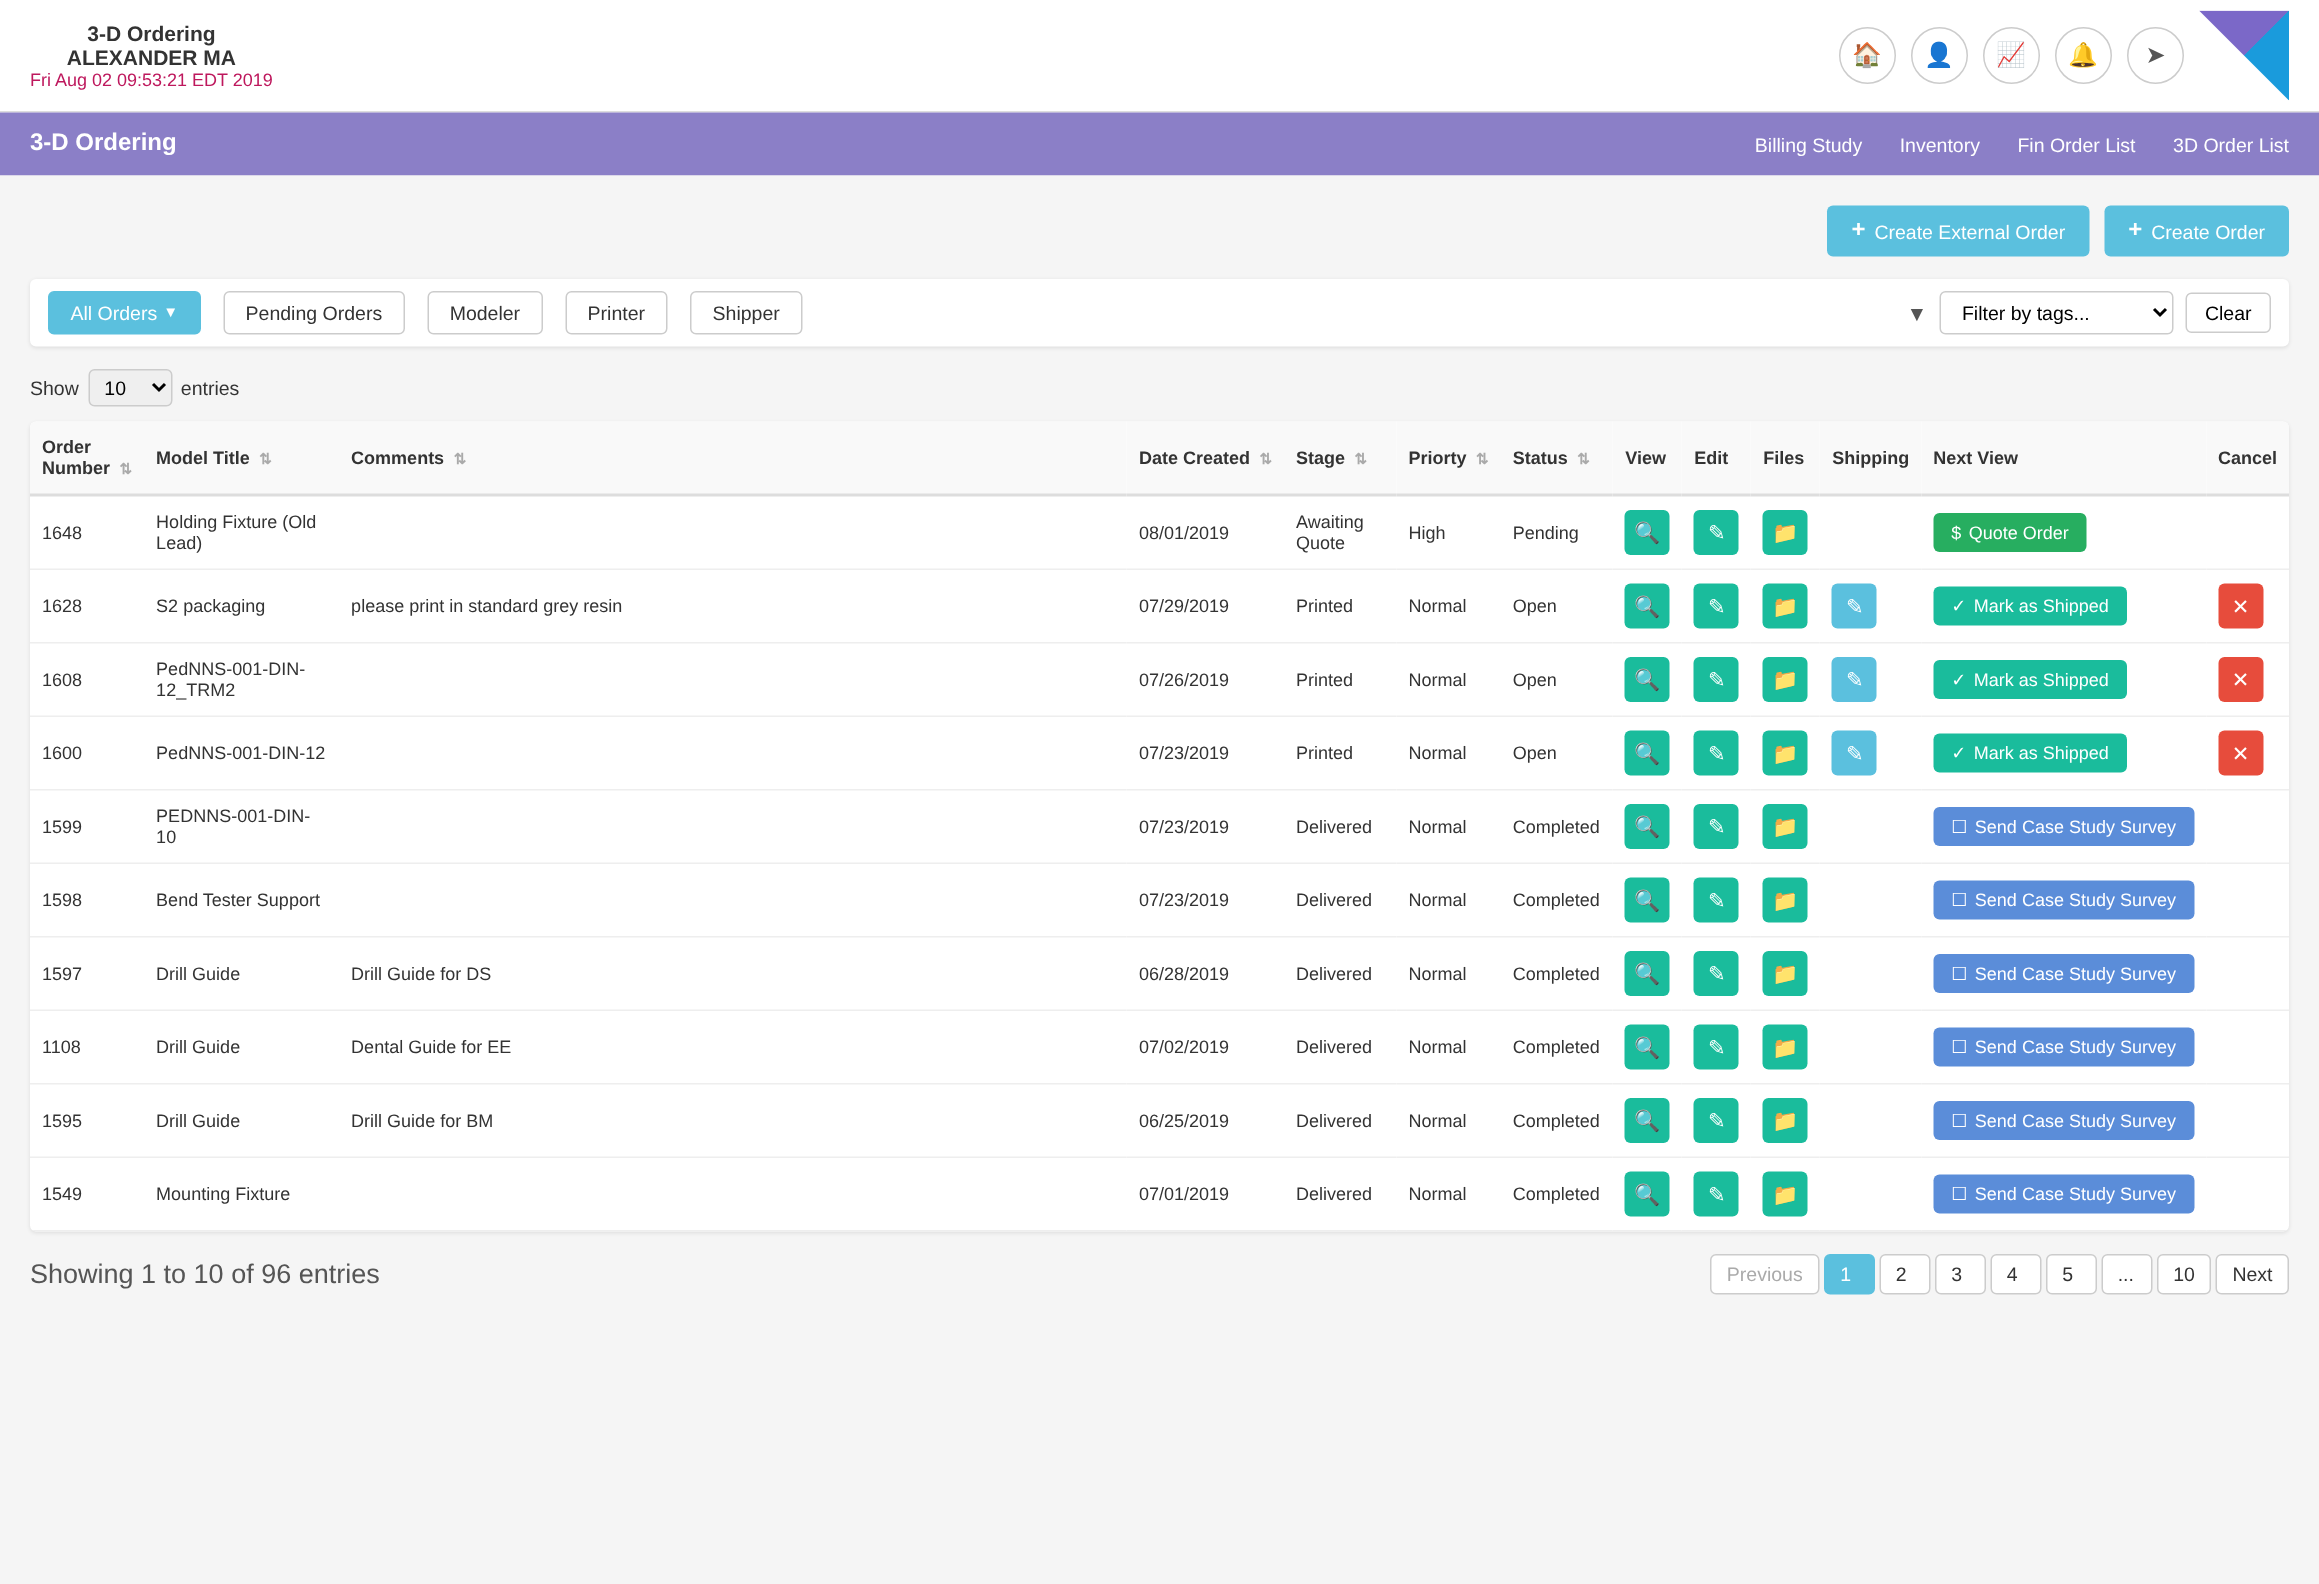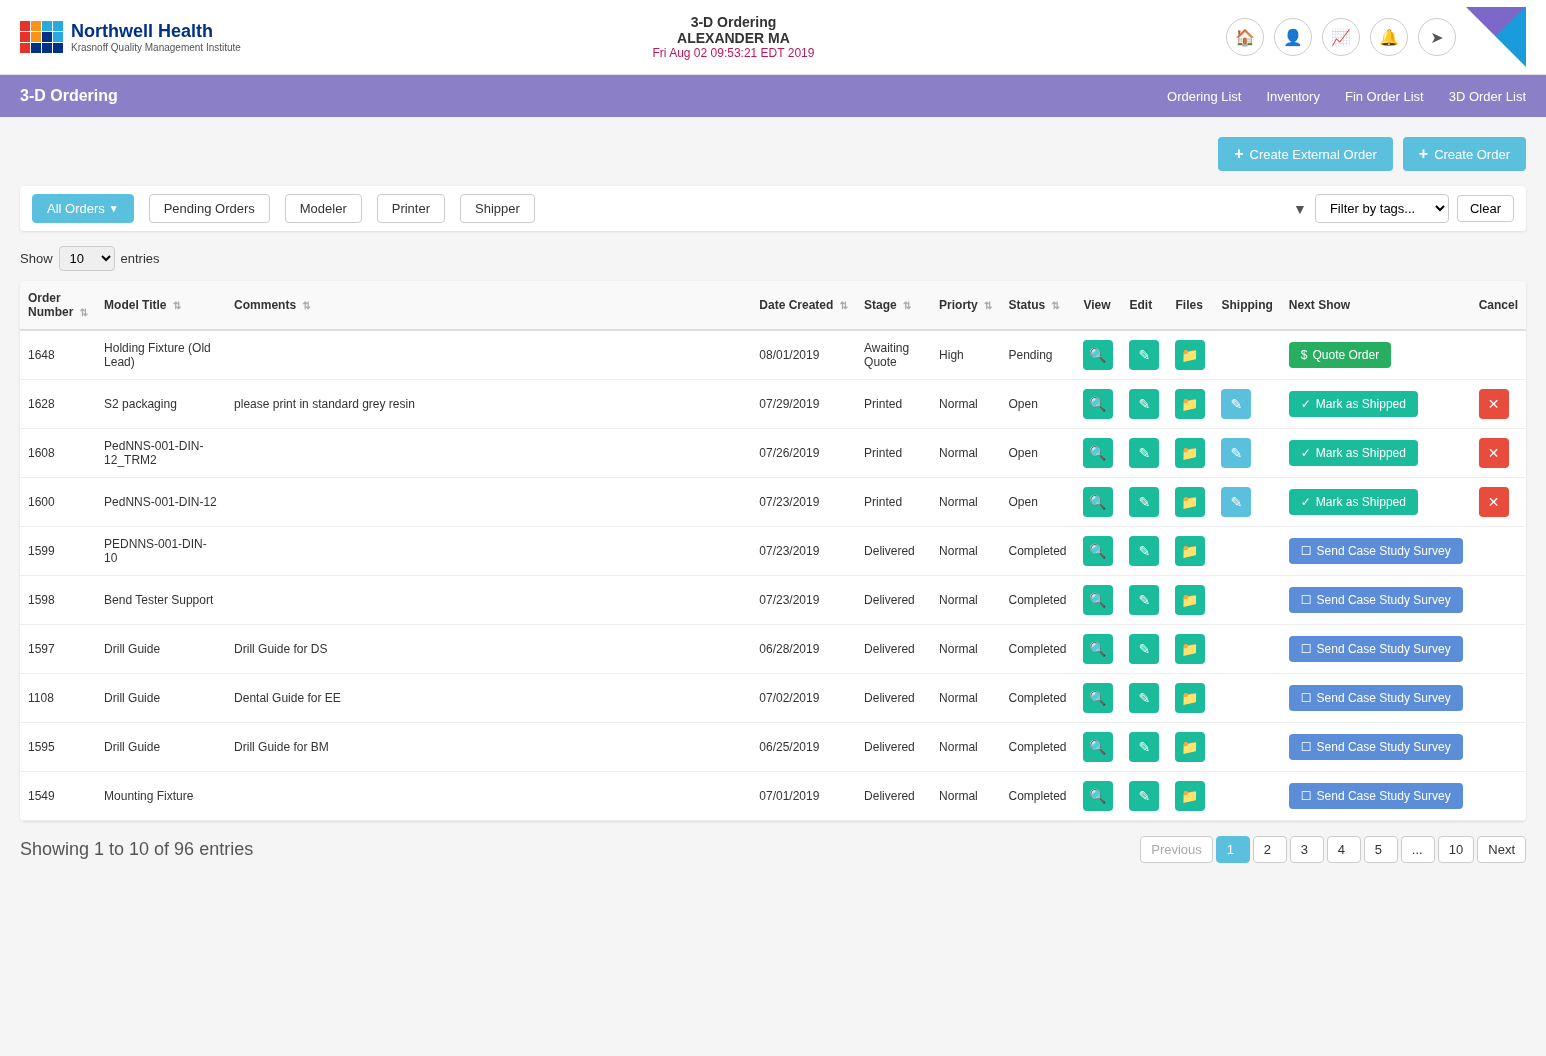--- a/index.html
+++ b/index.html
@@ -66,21 +66,21 @@
       cursor: pointer; font-size: 13px; color: #333;
     }
     .tab-btn.active { background: #5bc0de; color: #fff; border-color: #5bc0de; }
     .tab-dropdown { display: flex; align-items: center; gap: 4px; }
     .dropdown-arrow { font-size: 10px; }
 
     .tabs-right { display: flex; align-items: center; gap: 8px; }
     .filter-icon { color: #555; font-size: 14px; }
     .tag-select {
       border: 1px solid #ccc; border-radius: 4px; padding: 5px 10px;
-      font-size: 13px; width: 134px; background: #fff;
+      font-size: 13px; width: 156px; background: #fff;
     }
     .btn-clear {
       padding: 5px 12px; border: 1px solid #ccc; background: #fff;
       border-radius: 4px; cursor: pointer; font-size: 13px;
     }
 
     
     .table-controls { display: flex; align-items: center; justify-content: space-between; margin-bottom: 10px; }
     .show-entries { display: flex; align-items: center; gap: 6px; }
     .entries-select { border: 1px solid #ccc; border-radius: 4px; padding: 3px 6px; font-size: 13px; }
@@ -146,40 +146,20 @@
     }
     .logo-squares {
       display: grid; grid-template-columns: repeat(4, 10px); grid-template-rows: repeat(3, 10px); gap: 1px; margin-right: 8px;
     }
     .sq { width: 10px; height: 10px; }
   </style>
 </head>
 <body>
 
 <div class="top-header">
-  <div class="northwell-logo">
-    <div class="logo-squares">
-      <div class="sq" style="background:#e63329;"></div>
-      <div class="sq" style="background:#f7941d;"></div>
-      <div class="sq" style="background:#27aae1;"></div>
-      <div class="sq" style="background:#27aae1;"></div>
-      <div class="sq" style="background:#e63329;"></div>
-      <div class="sq" style="background:#f7941d;"></div>
-      <div class="sq" style="background:#003087;"></div>
-      <div class="sq" style="background:#27aae1;"></div>
-      <div class="sq" style="background:#e63329;"></div>
-      <div class="sq" style="background:#003087;"></div>
-      <div class="sq" style="background:#003087;"></div>
-      <div class="sq" style="background:#003087;"></div>
-    </div>
-    <div>
-      <div style="font-size:18px;font-weight:bold;color:#003087;">Northwell Health</div>
-      <div style="font-size:10px;color:#555;">Krasnoff Quality Management Institute</div>
-    </div>
-  </div>
 
   <div class="center-info">
     <div class="center-title">3-D Ordering</div>
     <div class="center-name">ALEXANDER MA</div>
     <div class="center-date">Fri Aug 02 09:53:21 EDT 2019</div>
   </div>
 
   <div style="display:flex;align-items:center;gap:10px;">
     <div class="top-icons">
       <button class="top-icon-btn" title="Home">🏠</button>
@@ -188,21 +168,21 @@
       <button class="top-icon-btn" title="Notifications">🔔</button>
       <button class="top-icon-btn" title="Logout">➤</button>
     </div>
     <div class="corner-decoration"></div>
   </div>
 </div>
 
 <div class="nav-bar">
   <div class="nav-title">3-D Ordering</div>
   <div class="nav-links">
-    <a class="nav-link" href="#">Ordering List</a>
+    <a class="nav-link" href="#">Billing Study</a>
     <a class="nav-link" href="#">Inventory</a>
     <a class="nav-link" href="#">Fin Order List</a>
     <a class="nav-link" href="#">3D Order List</a>
   </div>
 </div>
 
 <div class="main-content">
 
   <div class="action-bar">
     <button class="btn-create">
@@ -255,21 +235,21 @@
         <th class="col-model">Model Title <span class="sort-icon">⇅</span></th>
         <th class="col-comments">Comments <span class="sort-icon">⇅</span></th>
         <th class="col-date">Date Created <span class="sort-icon">⇅</span></th>
         <th class="col-stage">Stage <span class="sort-icon">⇅</span></th>
         <th class="col-priority">Priorty <span class="sort-icon">⇅</span></th>
         <th class="col-status">Status <span class="sort-icon">⇅</span></th>
         <th class="col-view">View</th>
         <th class="col-edit">Edit</th>
         <th class="col-files">Files</th>
         <th class="col-shipping">Shipping</th>
-        <th class="col-nextstep">Next Show</th>
+        <th class="col-nextstep">Next View</th>
         <th class="col-cancel">Cancel</th>
       </tr>
     </thead>
     <tbody id="table-body">
     <tr>
       <td>1648</td>
       <td>Holding Fixture (Old Lead)</td>
       <td></td>
       <td>08/01/2019</td>
       <td>Awaiting Quote</td>

